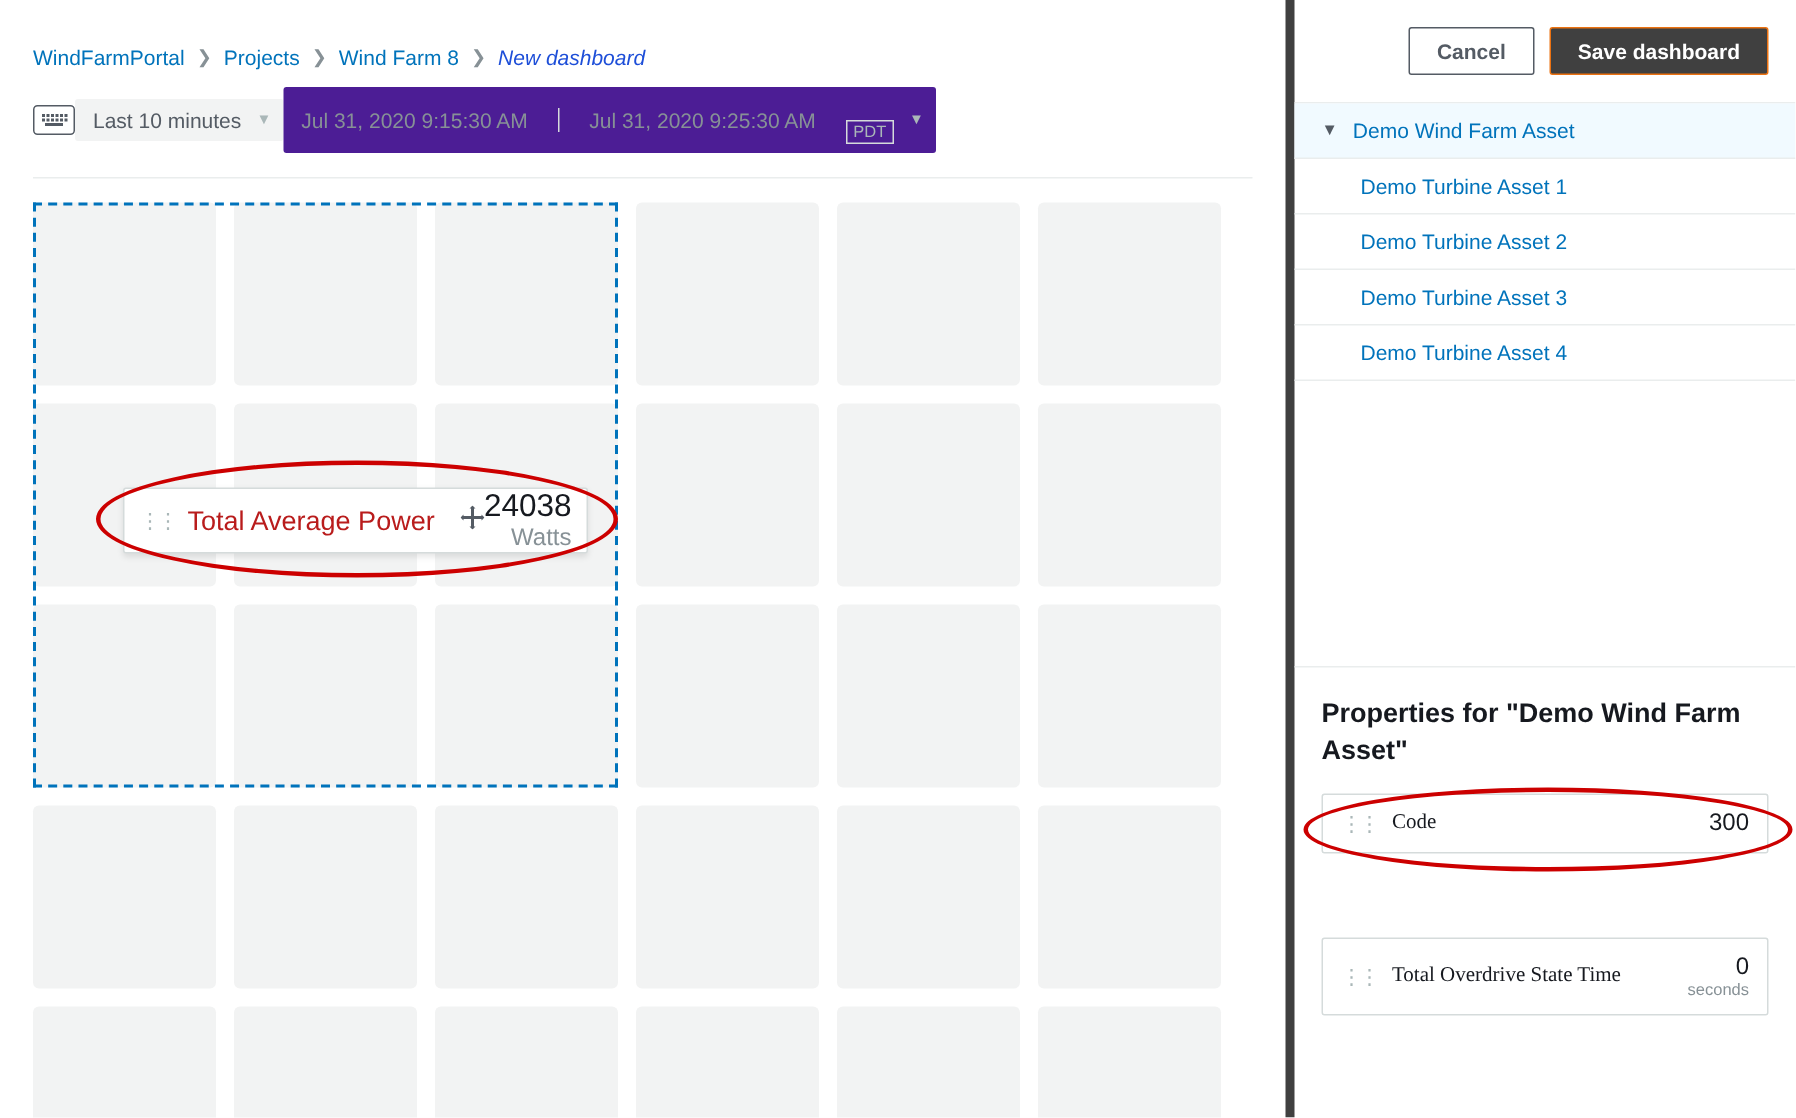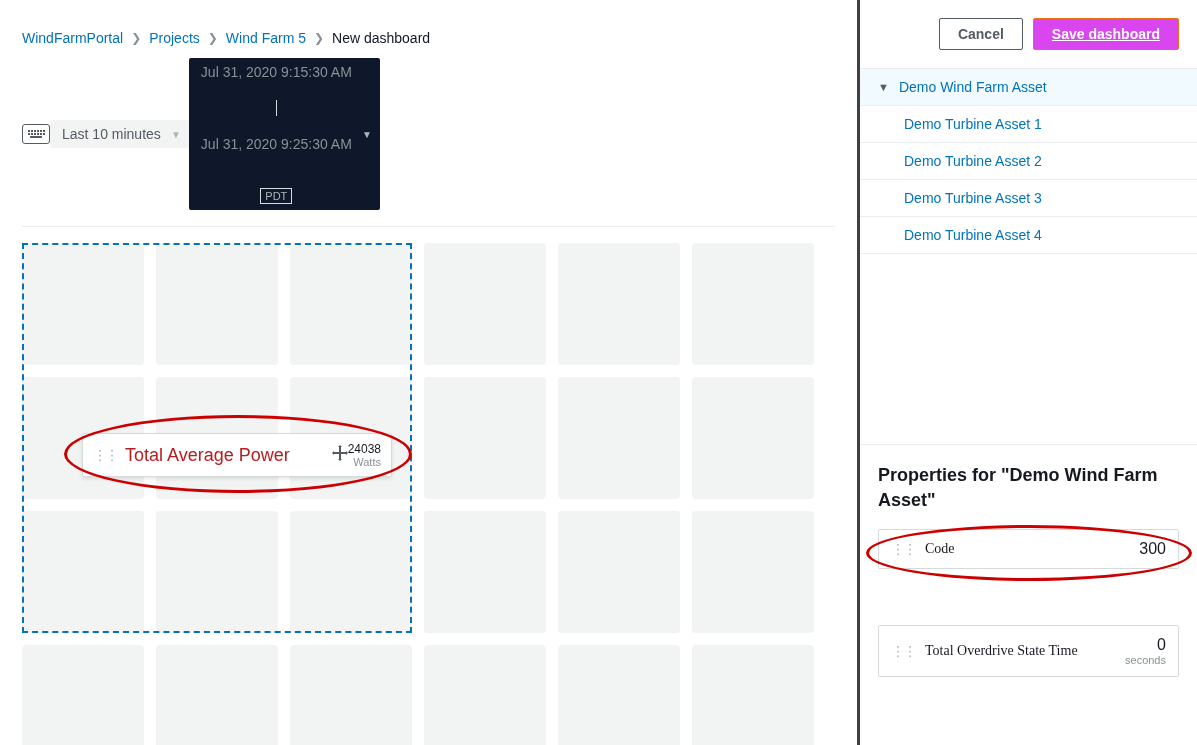--- a/index.html
+++ b/index.html
@@ -1,61 +1,61 @@
 <!DOCTYPE html>
 <html><head>
 <meta charset="utf-8">
 <style>
 * { box-sizing: border-box; margin: 0; padding: 0; font-family: -apple-system, BlinkMacSystemFont, "Segoe UI", Arial, sans-serif; }
 body { background: #fff; width: 1197px; height: 745px; overflow: hidden; position: relative; }
 
 .main-area { position: absolute; left: 0; top: 12px; width: 857px; height: 745px; padding: 18px 22px; }
-.side-panel { position: absolute; right: 0; top: 0; width: 340px; height: 745px; border-left: 3px solid #404040; background: #fff; }
+.side-panel { position: absolute; right: 0; top: 0; width: 340px; height: 745px; border-left: 6px solid #404040; background: #fff; }
 
 .breadcrumbs { display: flex; align-items: center; gap: 8px; font-size: 14px; margin-bottom: 12px; }
 .breadcrumbs a { color: #0073bb; text-decoration: none; }
 .breadcrumbs .chev { color: #879196; font-size: 12px; }
-.breadcrumbs .current { color: #0f172a; }
+.breadcrumbs .current { color: #1d4ed8; font-style: italic; }
 
 .title { font-size: 28px; font-weight: 400; color: #16191f; border-bottom: 1px dashed #aab7b8; display: inline-block; padding-bottom: 2px; margin-bottom: 14px; }
 
 .toolbar { display: flex; align-items: center; margin-bottom: 16px; }
 .kb-icon { width: 28px; height: 20px; border: 1px solid #545b64; border-radius: 3px; display: flex; flex-direction: column; justify-content: center; align-items: center; gap: 1px; padding: 2px; }
 .kb-icon .row { display: flex; gap: 1px; }
 .kb-icon .dot { width: 2px; height: 2px; background: #545b64; }
 .kb-icon .bar { width: 12px; height: 2px; background: #545b64; }
 .time-select { background: #f2f3f3; padding: 6px 28px 6px 12px; font-size: 14px; color: #545b64; position: relative; border-radius: 2px; }
 .time-select::after { content: '▼'; position: absolute; right: 8px; top: 50%; transform: translateY(-50%); font-size: 10px; color: #aab7b8; }
-.time-range { background: #0f172a; padding: 6px 28px 6px 12px; font-size: 14px; color: #879196; display: flex; align-items: center; gap: 20px; position: relative; border-radius: 2px; flex-direction: column; }
+.time-range { background: #4c1d95; padding: 6px 28px 6px 12px; font-size: 14px; color: #879196; display: flex; align-items: center; gap: 20px; position: relative; border-radius: 2px; }
 .time-range .divider { width: 1px; height: 16px; background: #d5dbdb; }
 .time-range .tz { font-size: 11px; border: 1px solid #d5dbdb; padding: 1px 4px; color: #aab7b8; margin-top: 16px; }
 .time-range::after { content: '▼'; position: absolute; right: 8px; top: 50%; transform: translateY(-50%); font-size: 10px; color: #aab7b8; }
 
 .hr { border: none; border-top: 1px solid #eaeded; margin-bottom: 16px; }
 
 .grid-area { position: relative; width: 800px; }
 .grid { display: grid; grid-template-columns: repeat(6, 122px); grid-auto-rows: 122px; gap: 12px; }
 .cell { background: #f2f3f3; border-radius: 4px; }
 .dropzone { position: absolute; left: 0; top: 0; width: 390px; height: 390px; border: 2px dashed #0073bb; pointer-events: none; }
 
 .drag-item { position: absolute; left: 60px; top: 190px; width: 310px; height: 44px; background: #fff; border: 1px solid #d5dbdb; border-radius: 2px; display: flex; align-items: center; padding: 0 10px; box-shadow: 0 2px 4px rgba(0,0,0,0.1); cursor: move; }
 .drag-item .handle { color: #aab7b8; margin-right: 8px; font-size: 14px; letter-spacing: -2px; }
 .drag-item .label { flex: 1; font-size: 18px; color: #b91c1c; }
 .drag-item .move-icon { margin-left: 6px; }
-.drag-item .value { font-size: 12px; color: #16191f; text-align: right; }
-.drag-item .unit { font-size: 11px; color: #879196; text-align: right; }
+.drag-item .value { font-size: 21px; color: #16191f; text-align: right; }
+.drag-item .unit { font-size: 16px; color: #879196; text-align: right; }
 .drag-item .val-col { display: flex; flex-direction: column; align-items: flex-end; }
 
 .ellipse { position: absolute; border: 3px solid #cc0000; border-radius: 50%; pointer-events: none; }
 .ellipse-1 { left: 42px; top: 172px; width: 348px; height: 78px; }
 
 .side-header { display: flex; justify-content: flex-end; gap: 10px; padding: 18px 18px; border-bottom: 1px solid #eaeded; }
 .btn { padding: 7px 18px; font-size: 14px; border-radius: 2px; cursor: pointer; font-weight: 600; }
 .btn-cancel { background: #fff; border: 1px solid #545b64; color: #545b64; }
-.btn-save { background: #d946ef; border: 1px solid #ec7211; color: #fff; text-decoration: underline; }
+.btn-save { background: #404040; border: 1px solid #ec7211; color: #fff; }
 
 .asset-tree { }
 .asset-row { padding: 10px 18px; font-size: 14px; color: #0073bb; border-bottom: 1px solid #eaeded; cursor: pointer; display: flex; align-items: center; }
 .asset-row.parent { background: #f1faff; }
 .asset-row .caret { color: #545b64; margin-right: 10px; font-size: 11px; }
 .asset-row.child { padding-left: 44px; }
 
 .props-section { padding: 18px; position: relative; border-top: 1px solid #eaeded; margin-top: 190px; }
 .props-title { font-size: 18px; font-weight: 700; color: #16191f; margin-bottom: 16px; line-height: 1.4; }
 .prop-item { border: 1px solid #d5dbdb; border-radius: 2px; padding: 10px 12px; display: flex; align-items: center; margin-bottom: 12px; cursor: grab; }
@@ -73,21 +73,21 @@
 </head>
 <body>
 
 <div class="main-area">
 
   <div class="breadcrumbs">
     <a href="#">WindFarmPortal</a>
     <span class="chev">❯</span>
     <a href="#">Projects</a>
     <span class="chev">❯</span>
-    <a href="#">Wind Farm 5</a>
+    <a href="#">Wind Farm 8</a>
     <span class="chev">❯</span>
     <span class="current">New dashboard</span>
   </div>
 
 
   <div class="toolbar">
     <div class="kb-icon">
       <div class="row">
           <div class="dot"></div>
           <div class="dot"></div>

